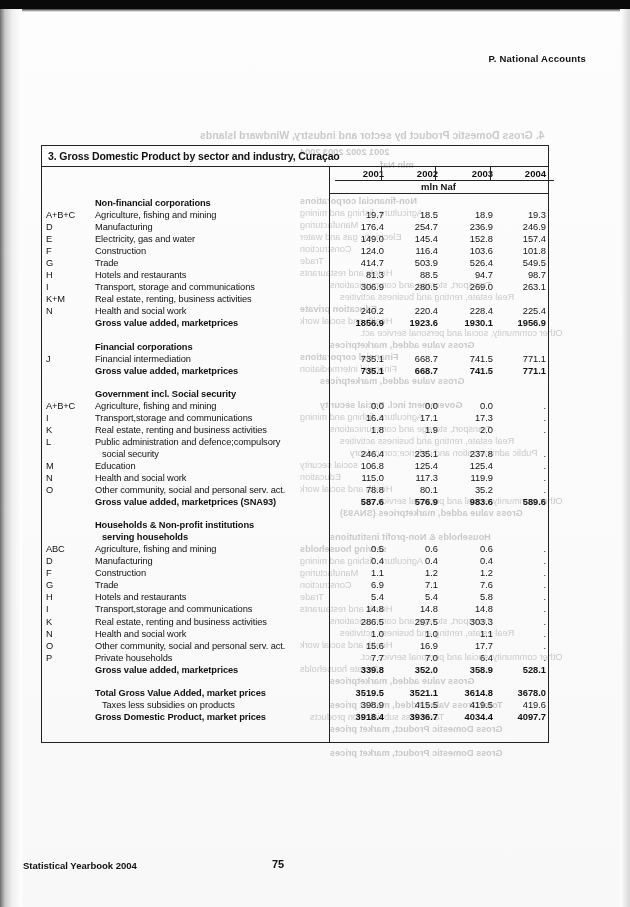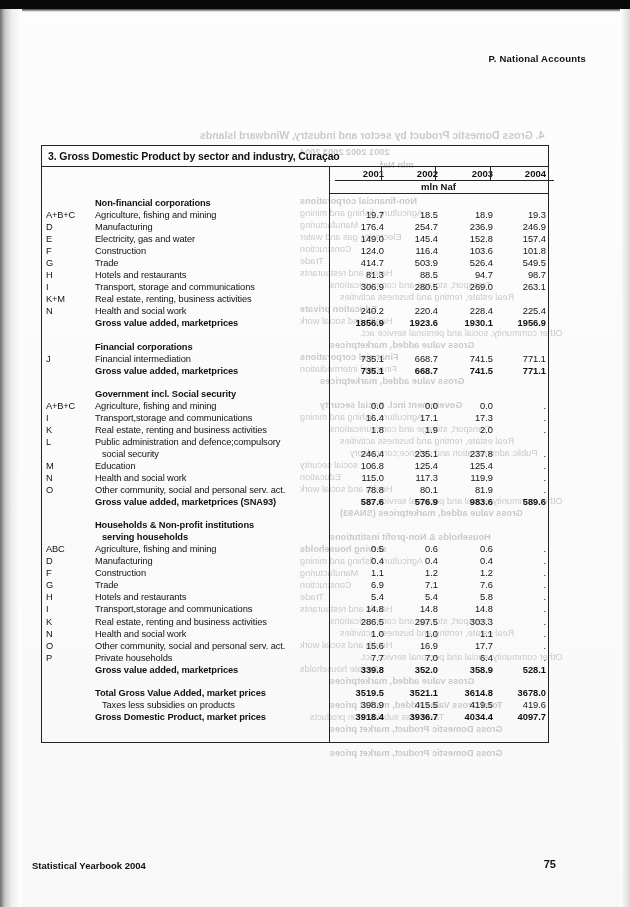--- a/index.html
+++ b/index.html
@@ -31,22 +31,22 @@
     white-space:nowrap;
     pointer-events:none;
     opacity:.75;
   }
 
   
   #running-head{
     position:absolute;left:0;top:53px;width:586px;text-align:right;
     font-size:9.5px;font-weight:bold;letter-spacing:.2px;
   }
-  #footer-left{position:absolute;left:32px;top:860px;font-size:9.5px;font-weight:bold;text-align:center;}
-  #footer-page{position:absolute;left:0;top:858px;width:556px;text-align:right;font-size:11px;font-weight:bold;}
+  #footer-left{position:absolute;left:23px;top:860px;font-size:9.5px;font-weight:bold;text-align:center;}
+  #footer-page{position:absolute;left:0;top:858px;width:556px;text-align:center;font-size:11px;font-weight:bold;}
 
   
   #table-frame{
     position:absolute;left:41px;top:145px;width:506px;height:596px;
     border:1.3px solid #222;background:transparent;
   }
   #title-bar{
     position:absolute;left:0;top:0;width:506px;height:21px;
     border-bottom:1.2px solid #222;box-sizing:border-box;
   }
@@ -304,21 +304,21 @@
         <div class="num c0">115.0</div>
         <div class="num c1">117.3</div>
         <div class="num c2">119.9</div>
         <div class="num c3">.</div>
       </div>
       <div class="row">
         <div class="code">O</div>
         <div class="label">Other community, social and personal serv. act.</div>
         <div class="num c0">78.8</div>
         <div class="num c1">80.1</div>
-        <div class="num c2">81.9</div>
+        <div class="num c2">35.2</div>
         <div class="num c3">.</div>
       </div>
       <div class="row">
         <div class="label b">Gross value added, marketprices (SNA93)</div>
         <div class="num c0 b">587.6</div>
         <div class="num c1 b">576.9</div>
         <div class="num c2 b">983.6</div>
         <div class="num c3 b">589.6</div>
       </div>
       <div class="row spacer"></div>

